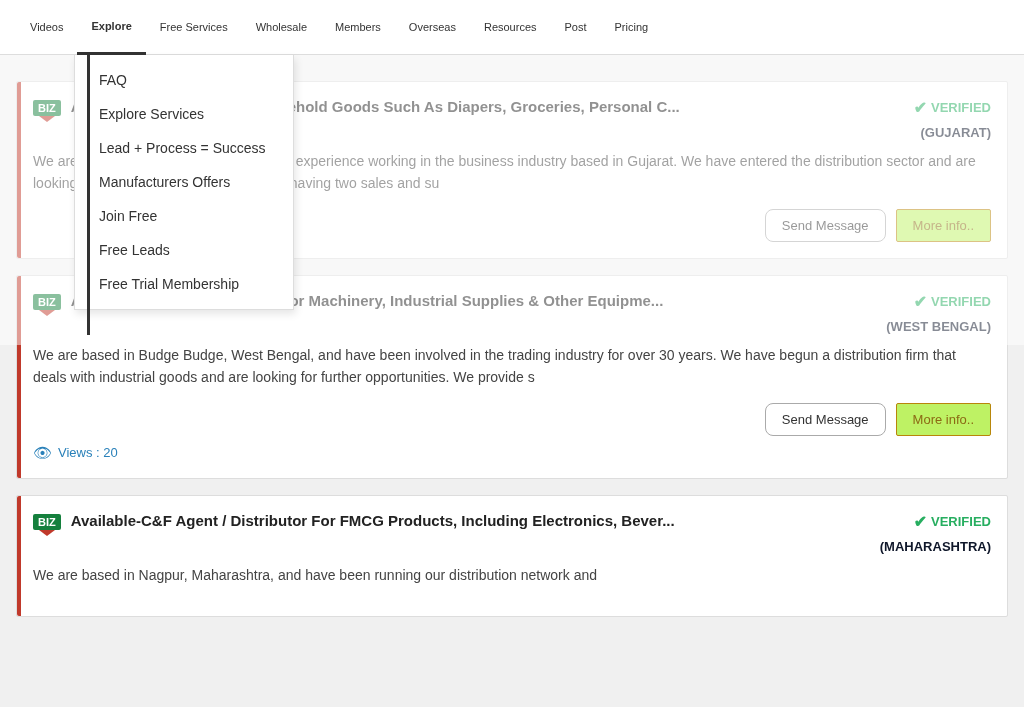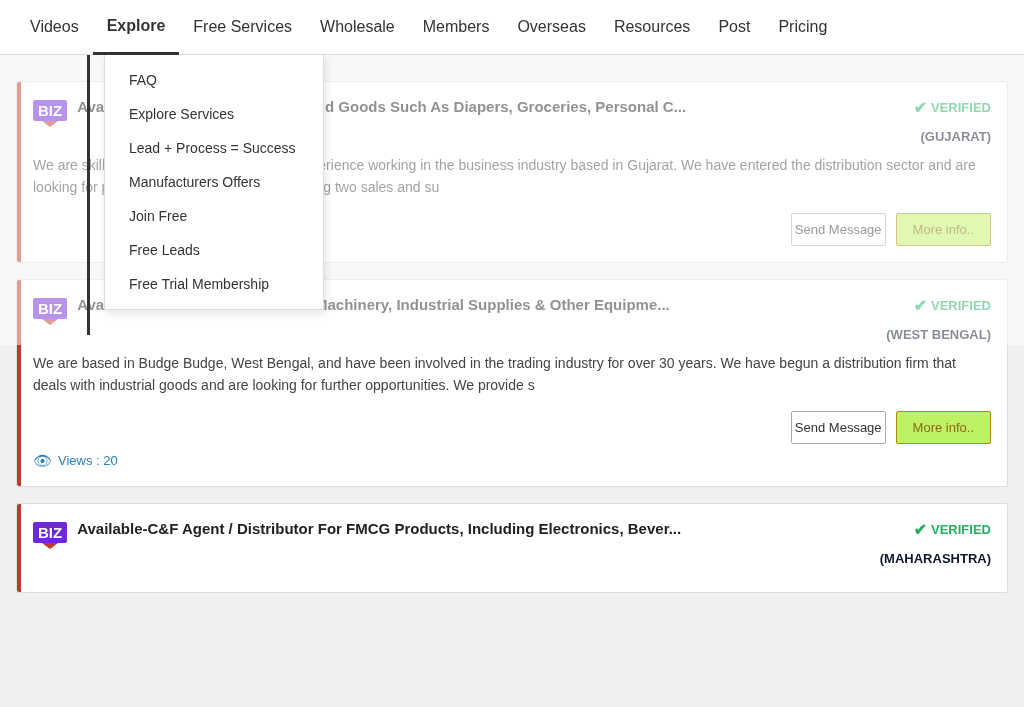--- a/index.html
+++ b/index.html
@@ -15,35 +15,35 @@
       height: 55px;
       position: relative;
       z-index: 100;
     }
     .nav-item {
       padding: 0 14px;
       height: 55px;
       display: flex;
       align-items: center;
       cursor: pointer;
-      font-size: 16px;
+      font-size: 11px;
       color: #333;
       white-space: nowrap;
       position: relative;
     }
     .nav-item.active {
       font-weight: bold;
       border-bottom: 3px solid #333;
     }
 
     
     .dropdown-overlay {
       position: absolute;
       top: 55px;
-      left: 104px;
+      left: 74px;
       background: #fff;
       border: 1px solid #ddd;
       border-top: none;
       min-width: 220px;
       z-index: 200;
       box-shadow: 2px 4px 8px rgba(0,0,0,0.1);
       padding: 8px 0;
     }
     .dropdown-item {
       padding: 9px 24px;
@@ -78,23 +78,23 @@
       padding: 16px;
       position: relative;
     }
     .card-header {
       display: flex;
       align-items: flex-start;
       gap: 10px;
       margin-bottom: 8px;
     }
     .biz-badge {
-      background: #6d28d9;
+      background: #15803d;
       color: #fff;
-      font-size: 15px;
+      font-size: 11px;
       font-weight: bold;
       padding: 2px 5px;
       border-radius: 2px;
       flex-shrink: 0;
       position: relative;
     }
     .biz-badge::after {
       content: '';
       position: absolute;
       bottom: -6px;
@@ -145,25 +145,25 @@
       margin-bottom: 14px;
     }
     .card-actions {
       display: flex;
       justify-content: flex-end;
       gap: 10px;
     }
     .btn-send {
       border: 1px solid #aaa;
       background: #fff;
-      padding: 8px 3px;
+      padding: 8px 16px;
       cursor: pointer;
       font-size: 13px;
       color: #333;
-      border-radius: 2px;
+      border-radius: 8px;
     }
     .btn-info {
       border: 1px solid #b8860b;
       background: #bef264;
       padding: 8px 16px;
       cursor: pointer;
       font-size: 13px;
       color: #8B6914;
       border-radius: 2px;
     }
@@ -313,15 +313,16 @@
       <div class="biz-badge-wrap">
         <span class="biz-badge">BIZ</span>
       </div>
       <span class="card-title">Available-C&amp;F Agent / Distributor For FMCG Products, Including Electronics, Bever...</span>
       <div class="verified-badge">
         <span class="verified-icon">✔</span>
         <span>VERIFIED</span>
       </div>
     </div>
     <div class="location-tag">(MAHARASHTRA)</div>
+    <div class="card-desc">We are based in Nagpur, Maharashtra, and have been running our distribution network and</div>
   </div>
 
 </div>
 
 </body></html>

